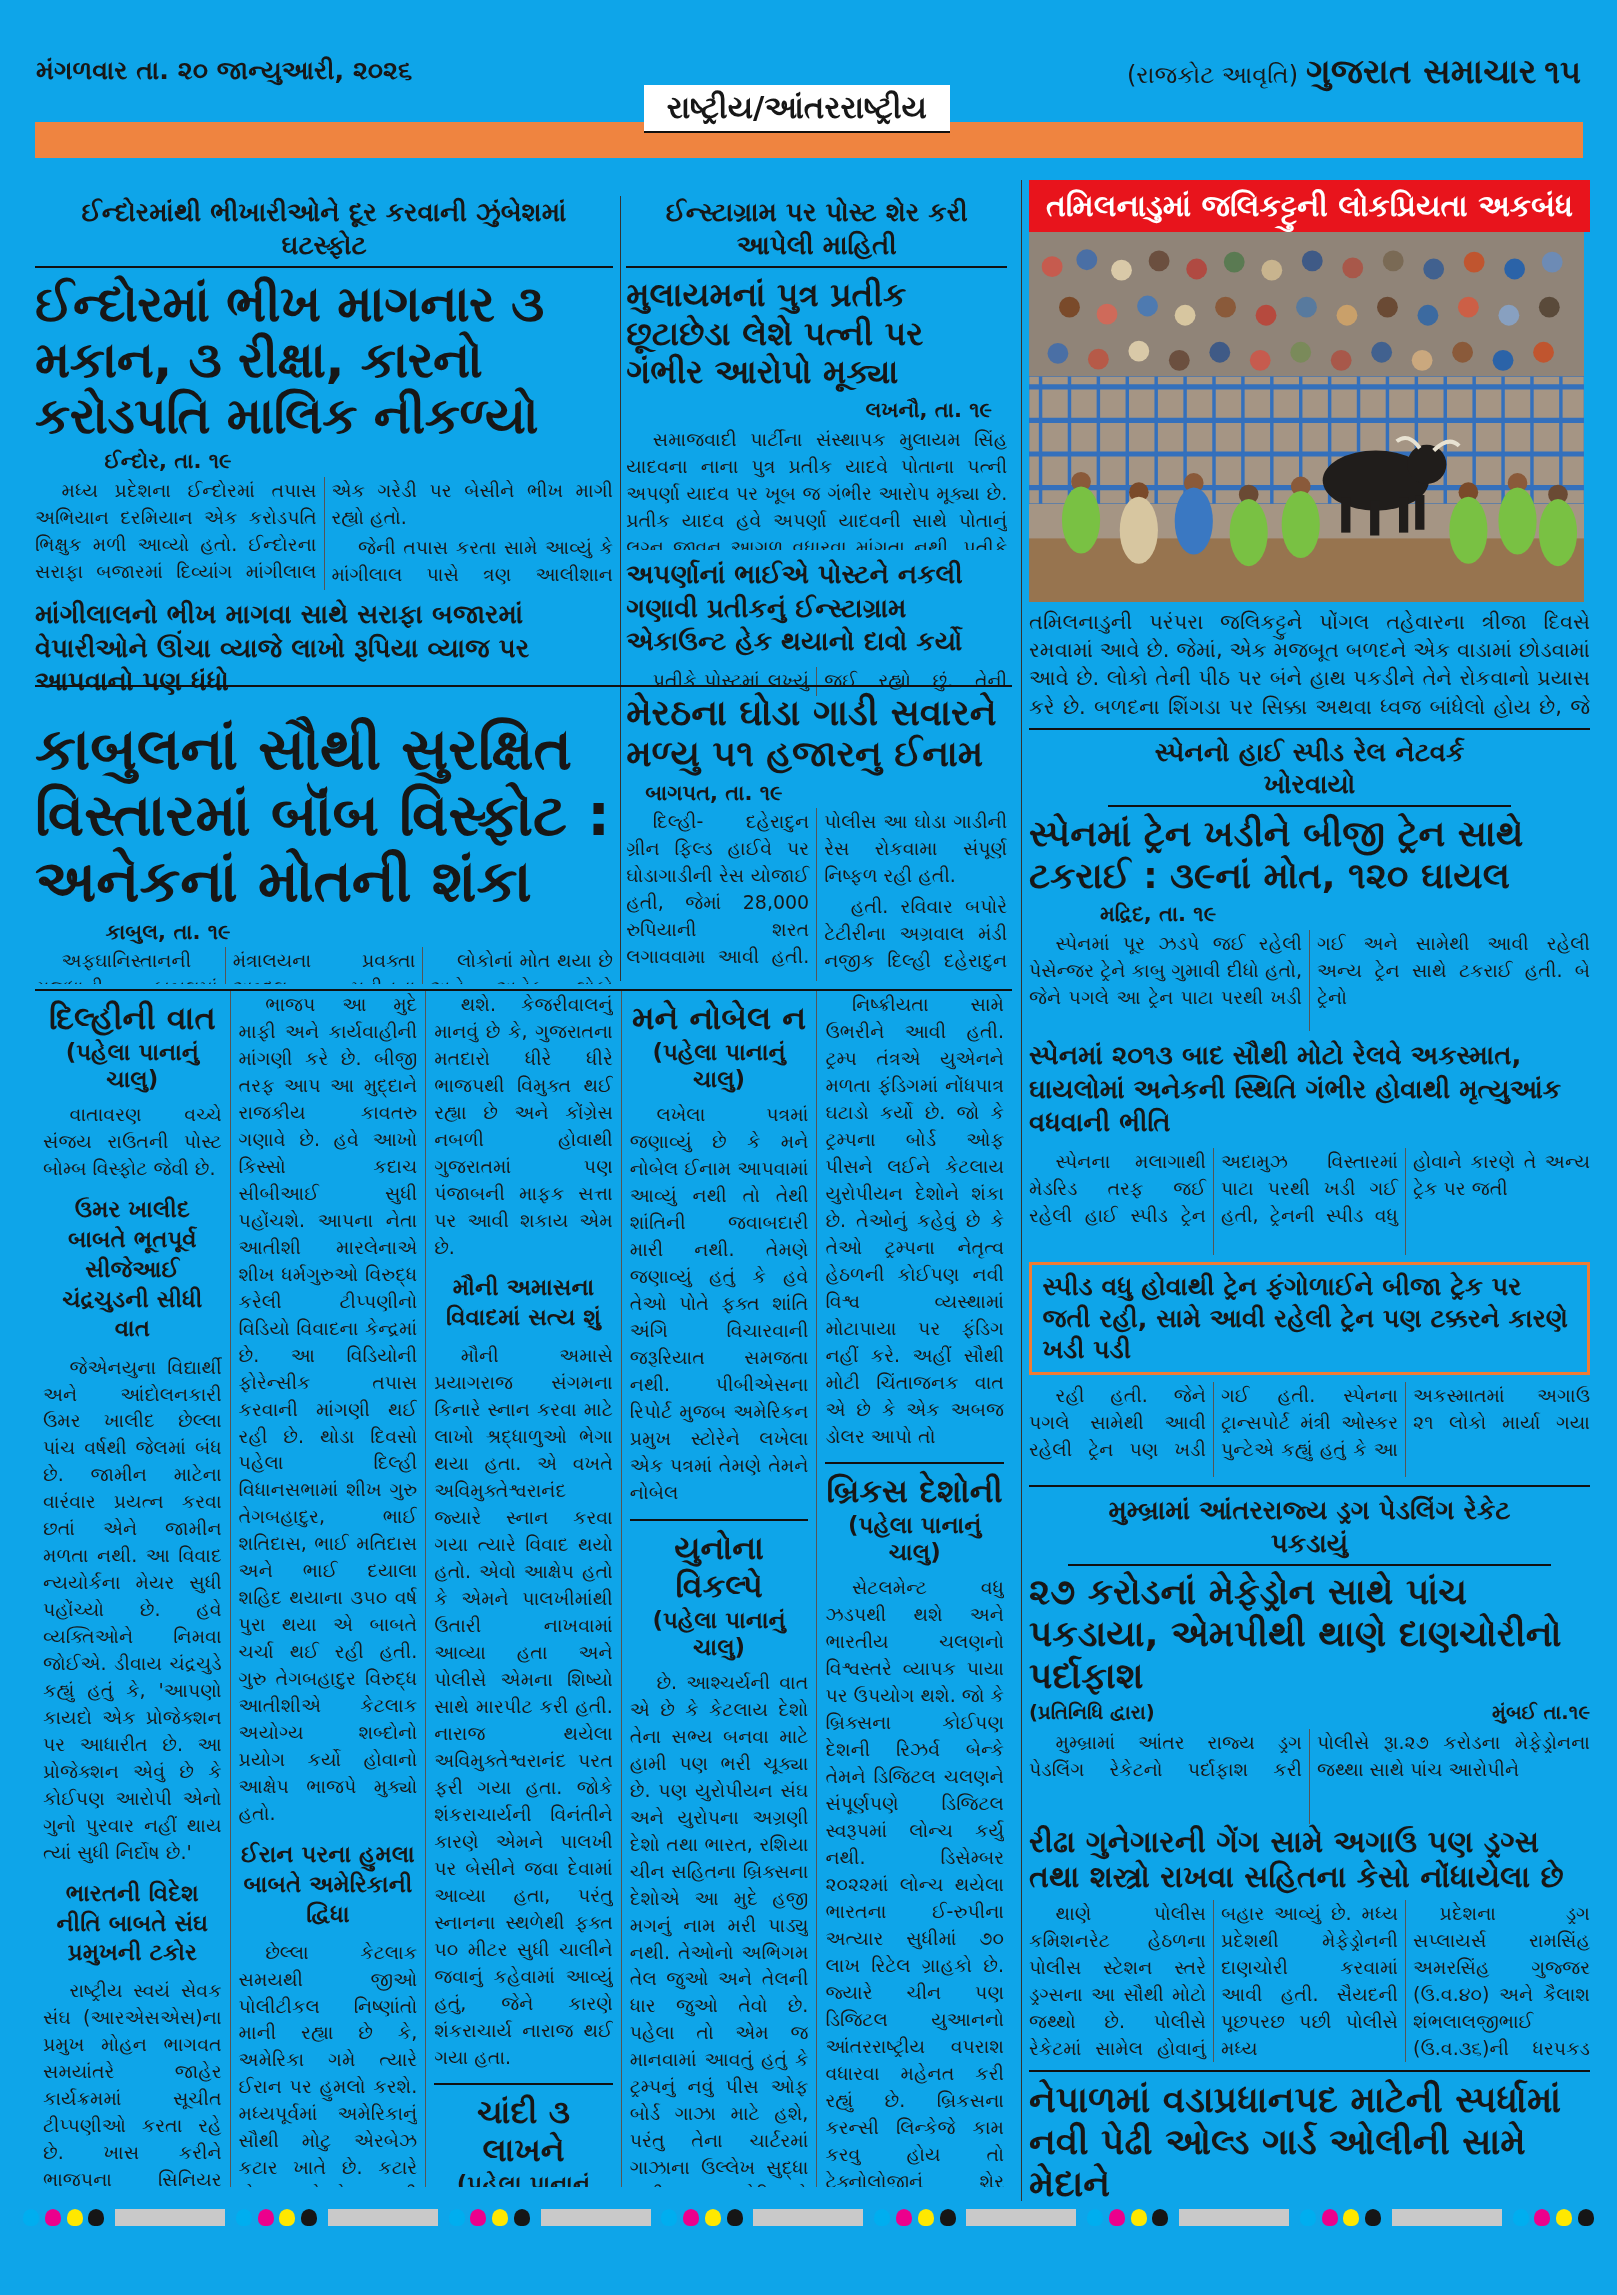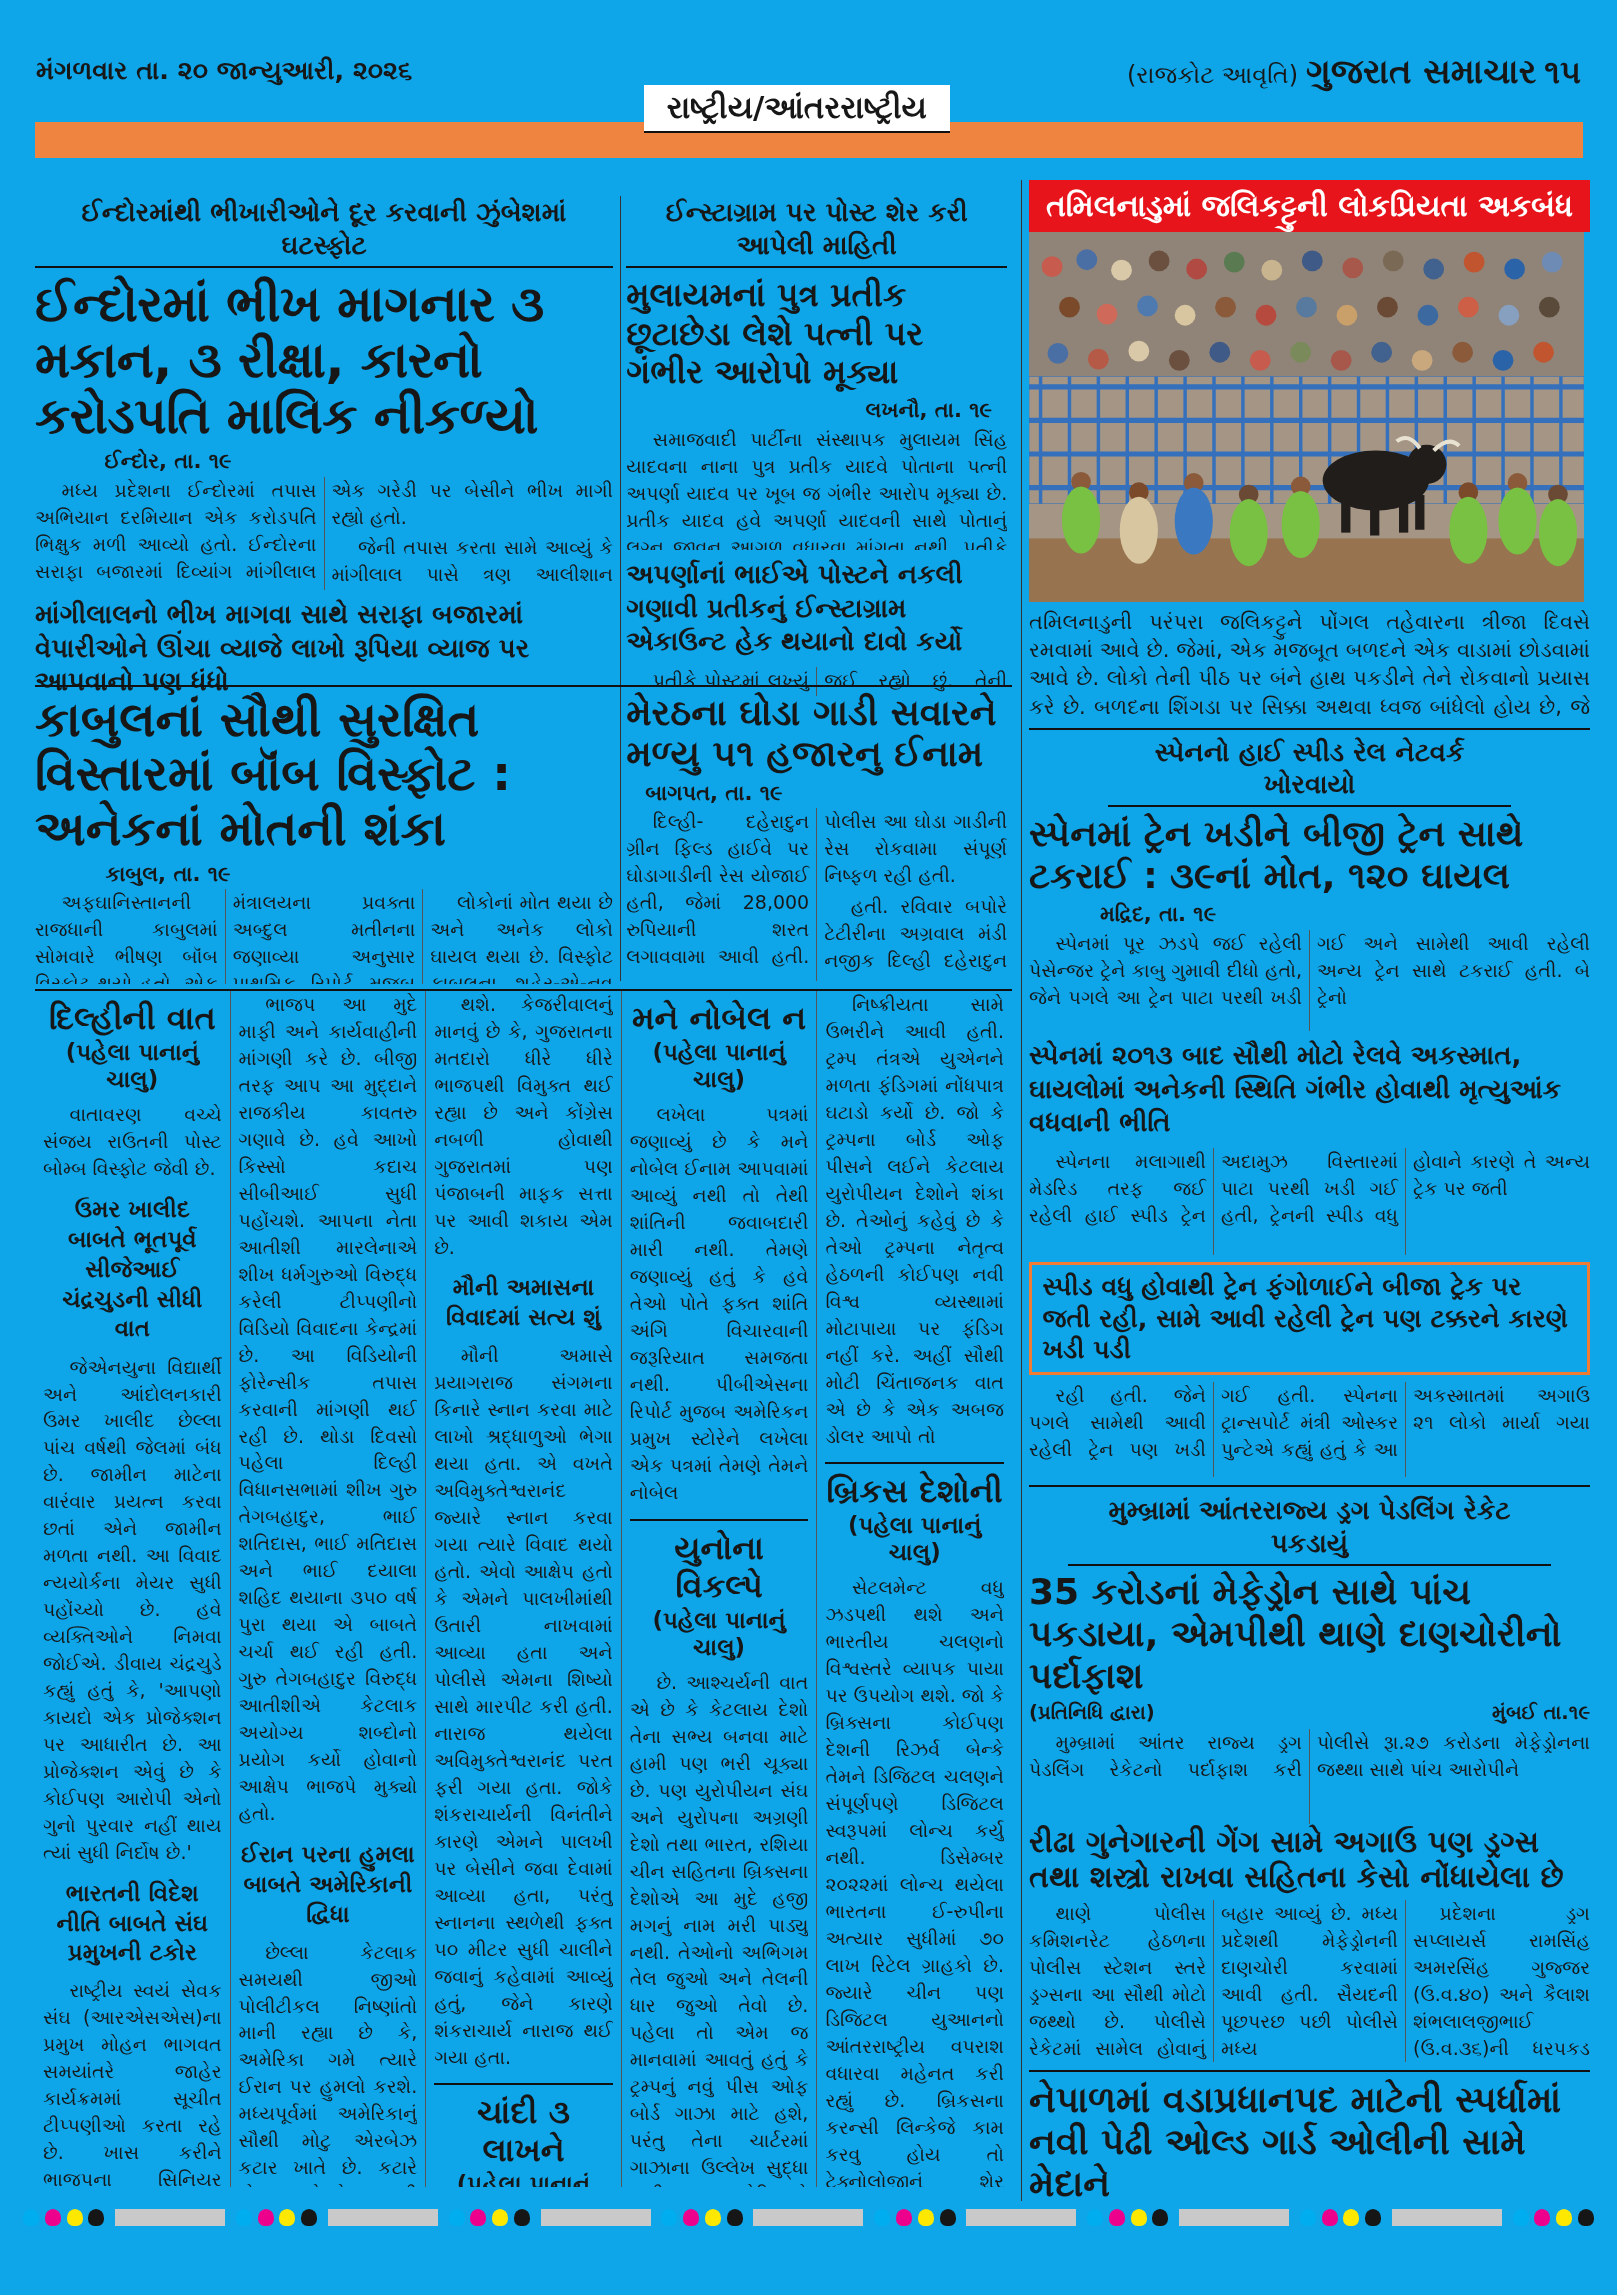--- a/index.html
+++ b/index.html
@@ -7,21 +7,21 @@
   #page{position:relative;width:1617px;height:2295px;background:#0ea5e9;overflow:hidden;}
   .abs{position:absolute;}
   .hdr-date{font-size:25.4px;font-weight:bold;}
   .hdr-right{font-size:24px;display:flex;align-items:baseline;gap:8px;}
   .hdr-right .masthead{font-size:34px;font-weight:bold;}
   .hdr-right .pageno{font-size:32px;font-weight:bold;}
   .orange-bar{height:36px;}
   .section-box{background:#ffffff;text-align:center;padding:3.5px 17.3px 5.8px 17.3px;border-bottom:2.9px solid #111;font-size:31px;font-weight:bold;}
   .kicker{font-size:26px;font-weight:bold;text-align:center;border-bottom:2.3px solid #111;padding-bottom:4.6px;margin-bottom:8px;line-height:1.25;}
   .headline-xl{font-size:50px;font-weight:bold;line-height:1.12;letter-spacing:-0.6px;}
-  .headline-lg{font-size:48px;font-weight:bold;line-height:1.14;}
+  .headline-lg{font-size:58px;font-weight:bold;line-height:1.14;margin-top:24px;}
   .headline-md{font-size:36px;font-weight:bold;line-height:1.16;}
   .headline-sm{font-size:33px;font-weight:bold;line-height:1.18;}
   .dateline{font-size:21px;font-weight:bold;text-align:center;width:46%;margin:5.8px 0 3.5px 0;}
   .dateline.right{width:auto;text-align:right;margin-right:4%;}
   .byline-row{display:flex;justify-content:space-between;font-size:19.6px;font-weight:bold;margin:4.6px 0;}
   .body-txt{font-size:19px;line-height:1.42;text-align:justify;overflow:hidden;}
   .body-txt p{margin:0 0 3.5px 0;text-indent:1.4em;}
   .cols2{column-count:2;column-gap:15px;column-rule:1.2px solid #555;}
   .cols3{column-count:3;column-gap:15px;column-rule:1.2px solid #555;}
   .subhead{font-size:26px;font-weight:bold;line-height:1.3;margin:8px 0;}
@@ -313,21 +313,21 @@
         <span>સ્પીડ વધુ હોવાથી ટ્રેન ફંગોળાઈને બીજા ટ્રેક પર જતી રહી, સામે આવી રહેલી ટ્રેન પણ ટક્કરને કારણે ખડી પડી</span>
       </div>
       <div class="body-txt cols3" style="height:95px;">
         <p>રહી હતી. જેને પગલે સામેથી આવી રહેલી ટ્રેન પણ ખડી ગઈ હતી. સ્પેનના ટ્રાન્સપોર્ટ મંત્રી ઓસ્કર પુન્ટેએ કહ્યું હતું કે આ અકસ્માતમાં અગાઉ ૨૧ લોકો માર્યા ગયા હતા જોકે બાદમાં મૃત્યુઆંક વધીને ૩૯એ</p>
 
       </div>
     </div>
 
     <div class="thick-rule" style="margin-top:8px;padding-top:7px;">
       <div class="kicker" style="width:86%;margin:0 auto 5.8px auto;">મુમ્બ્રામાં આંતરરાજ્ય ડ્રગ પેડલિંગ રેકેટ પકડાયું</div>
-      <div class="headline-md">35 કરોડનાં મેફેડ્રોન સાથે પાંચ પકડાયા, એમપીથી થાણે દાણચોરીનો પર્દાફાશ</div>
+      <div class="headline-md">૨૭ કરોડનાં મેફેડ્રોન સાથે પાંચ પકડાયા, એમપીથી થાણે દાણચોરીનો પર્દાફાશ</div>
       <div class="byline-row">
         <span>(પ્રતિનિધિ દ્વારા)</span>
         <span>મુંબઈ તા.૧૯</span>
       </div>
       <div class="body-txt cols2" style="height:95px;">
         <p>મુમ્બ્રામાં આંતર રાજ્ય ડ્રગ પેડલિંગ રેકેટનો પર્દાફાશ કરી પોલીસે રૂા.૨૭ કરોડના મેફેડ્રોનના જથ્થા સાથે પાંચ આરોપીને</p>
 
       </div>
       <div class="headline-sm" style="font-size:30px;">રીઢા ગુનેગારની ગેંગ સામે અગાઉ પણ ડ્રગ્સ તથા શસ્ત્રો રાખવા સહિતના કેસો નોંધાયેલા છે</div>
       <div class="body-txt cols3" style="height:162px;margin-top:5.8px;">

